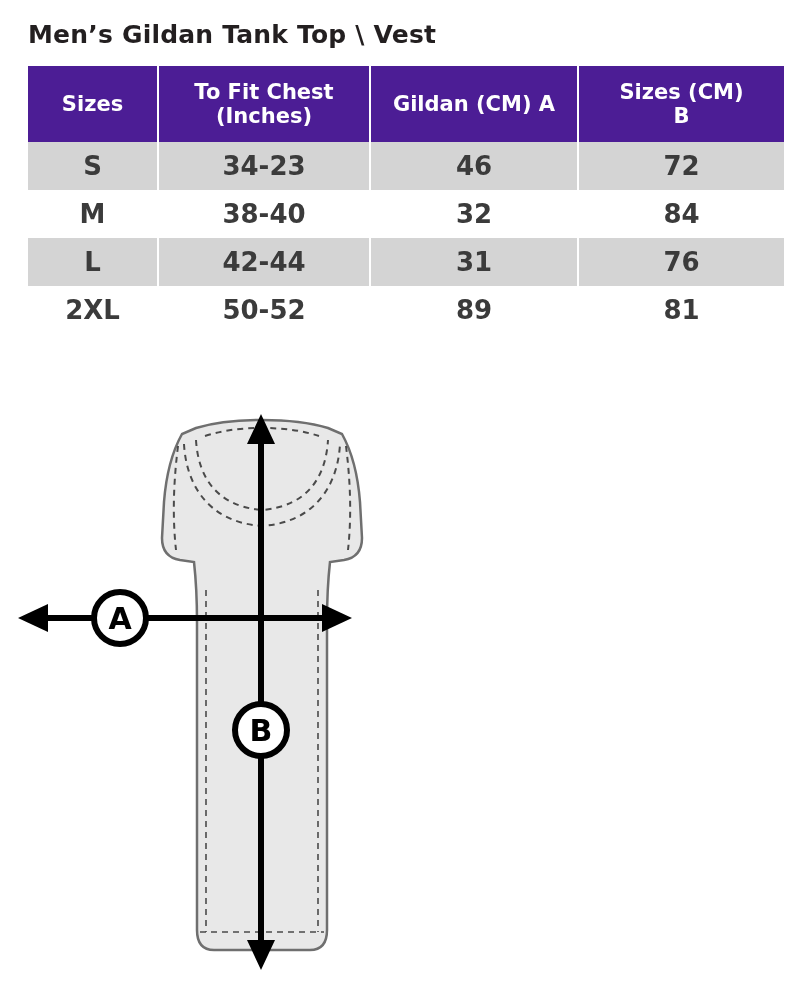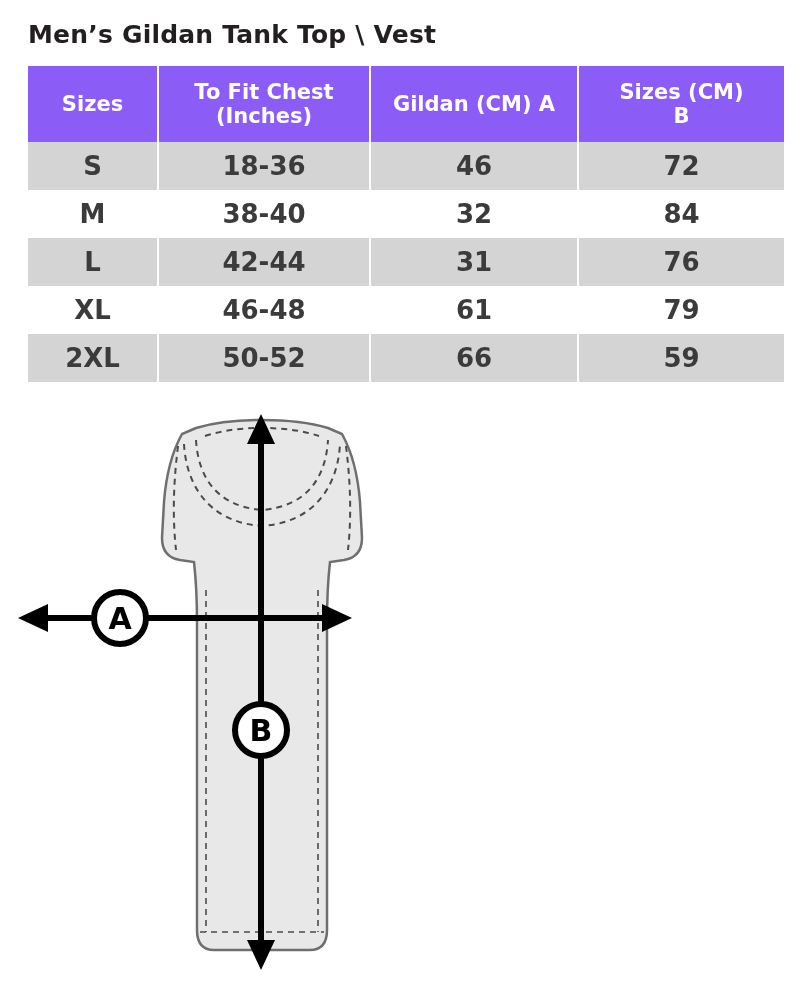--- a/index.html
+++ b/index.html
@@ -33,21 +33,21 @@
   }
   table.size-table {
     position: absolute;
     left: 28px;
     top: 66px;
     width: 756px;
     border-collapse: collapse;
     table-layout: fixed;
   }
   table.size-table th {
-    background: #8b5cf6;
+    background: #4c1d95;
     color: #ffffff;
     font-size: 21px;
     font-weight: bold;
     text-align: center;
     padding: 10px 19px;
     height: 76px;
     border-right: 2px solid #ffffff;
     line-height: 1.15;
     box-sizing: border-box;
   }
@@ -112,47 +112,41 @@
         </th>
         <th>
           <div>Sizes  (CM)</div>
           <div>B</div>
         </th>
       </tr>
     </thead>
     <tbody>
       <tr>
         <td>S</td>
-        <td>18-36</td>
+        <td>34-23</td>
         <td>46</td>
         <td>72</td>
       </tr>
       <tr>
         <td>M</td>
         <td>38-40</td>
         <td>32</td>
         <td>84</td>
       </tr>
       <tr>
         <td>L</td>
         <td>42-44</td>
         <td>31</td>
         <td>76</td>
       </tr>
       <tr>
-        <td>XL</td>
-        <td>46-48</td>
-        <td>61</td>
-        <td>79</td>
-      </tr>
-      <tr>
         <td>2XL</td>
         <td>50-52</td>
-        <td>66</td>
-        <td>59</td>
+        <td>89</td>
+        <td>81</td>
       </tr>
     </tbody>
   </table>
 
   <div class="diagram">
     <svg viewBox="0 0 812 590" width="812" height="590" xmlns="http://www.w3.org/2000/svg">
 
       <g>
         <path d="M196,18
                  C 216,12 238,10 262,10

